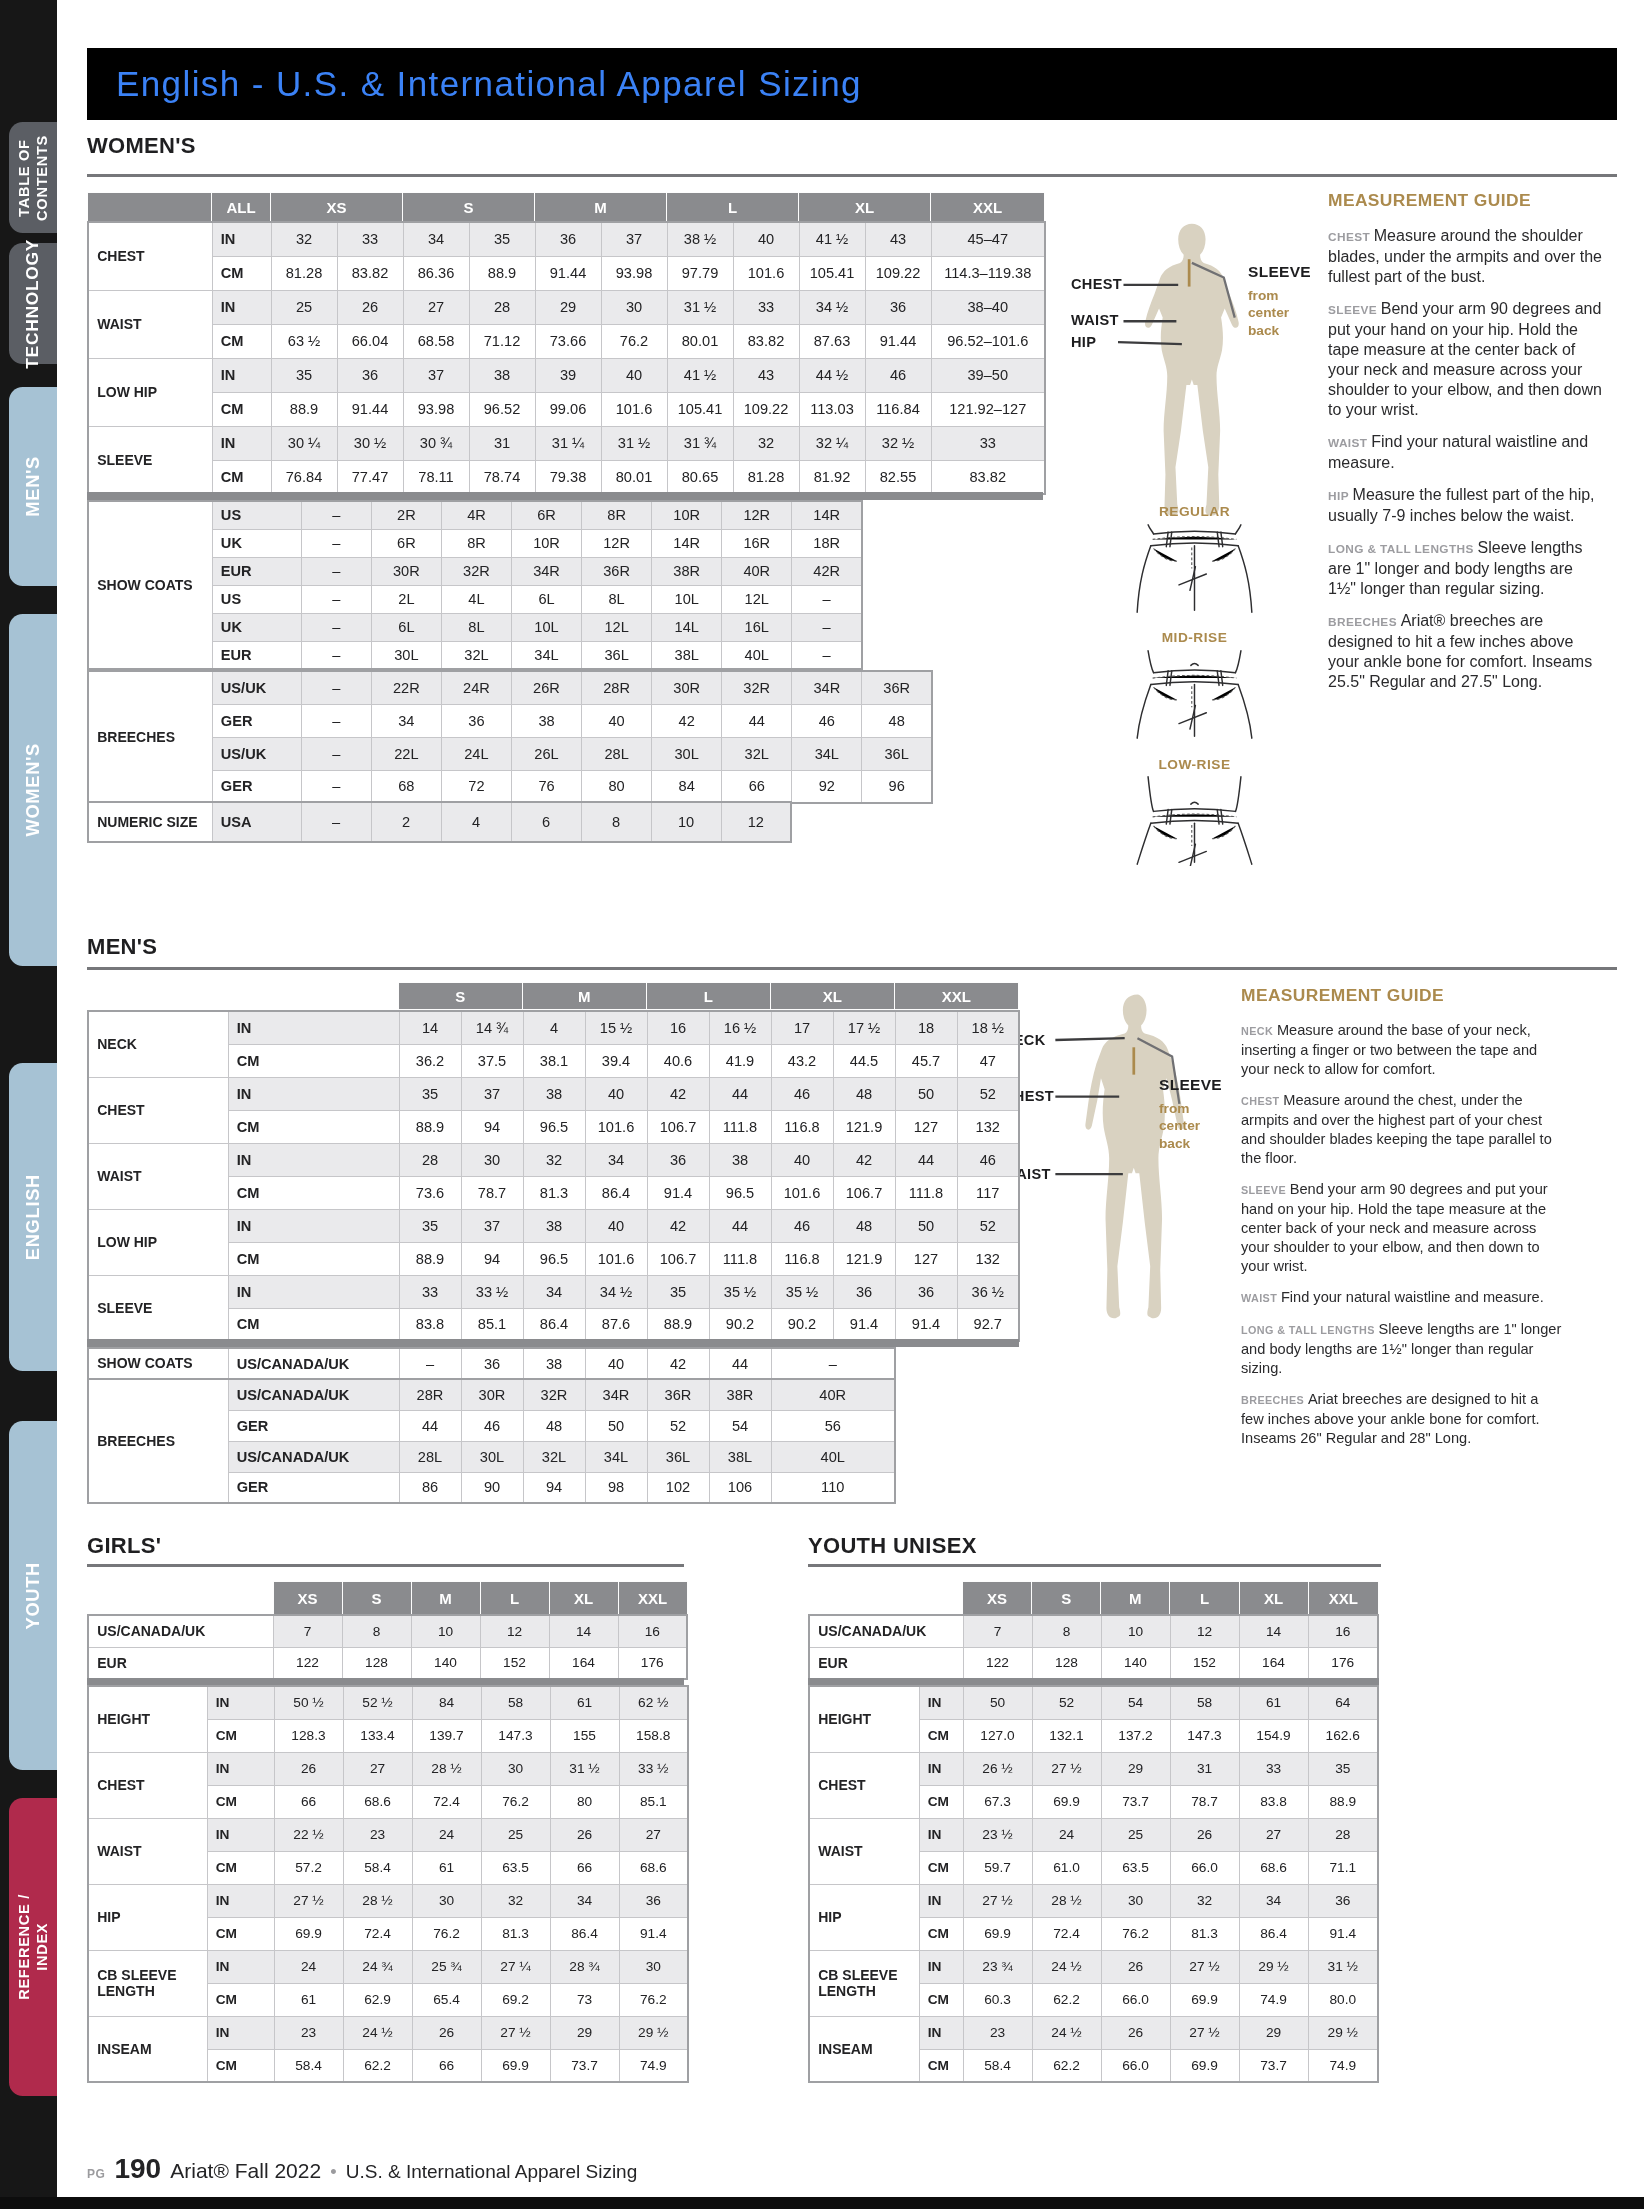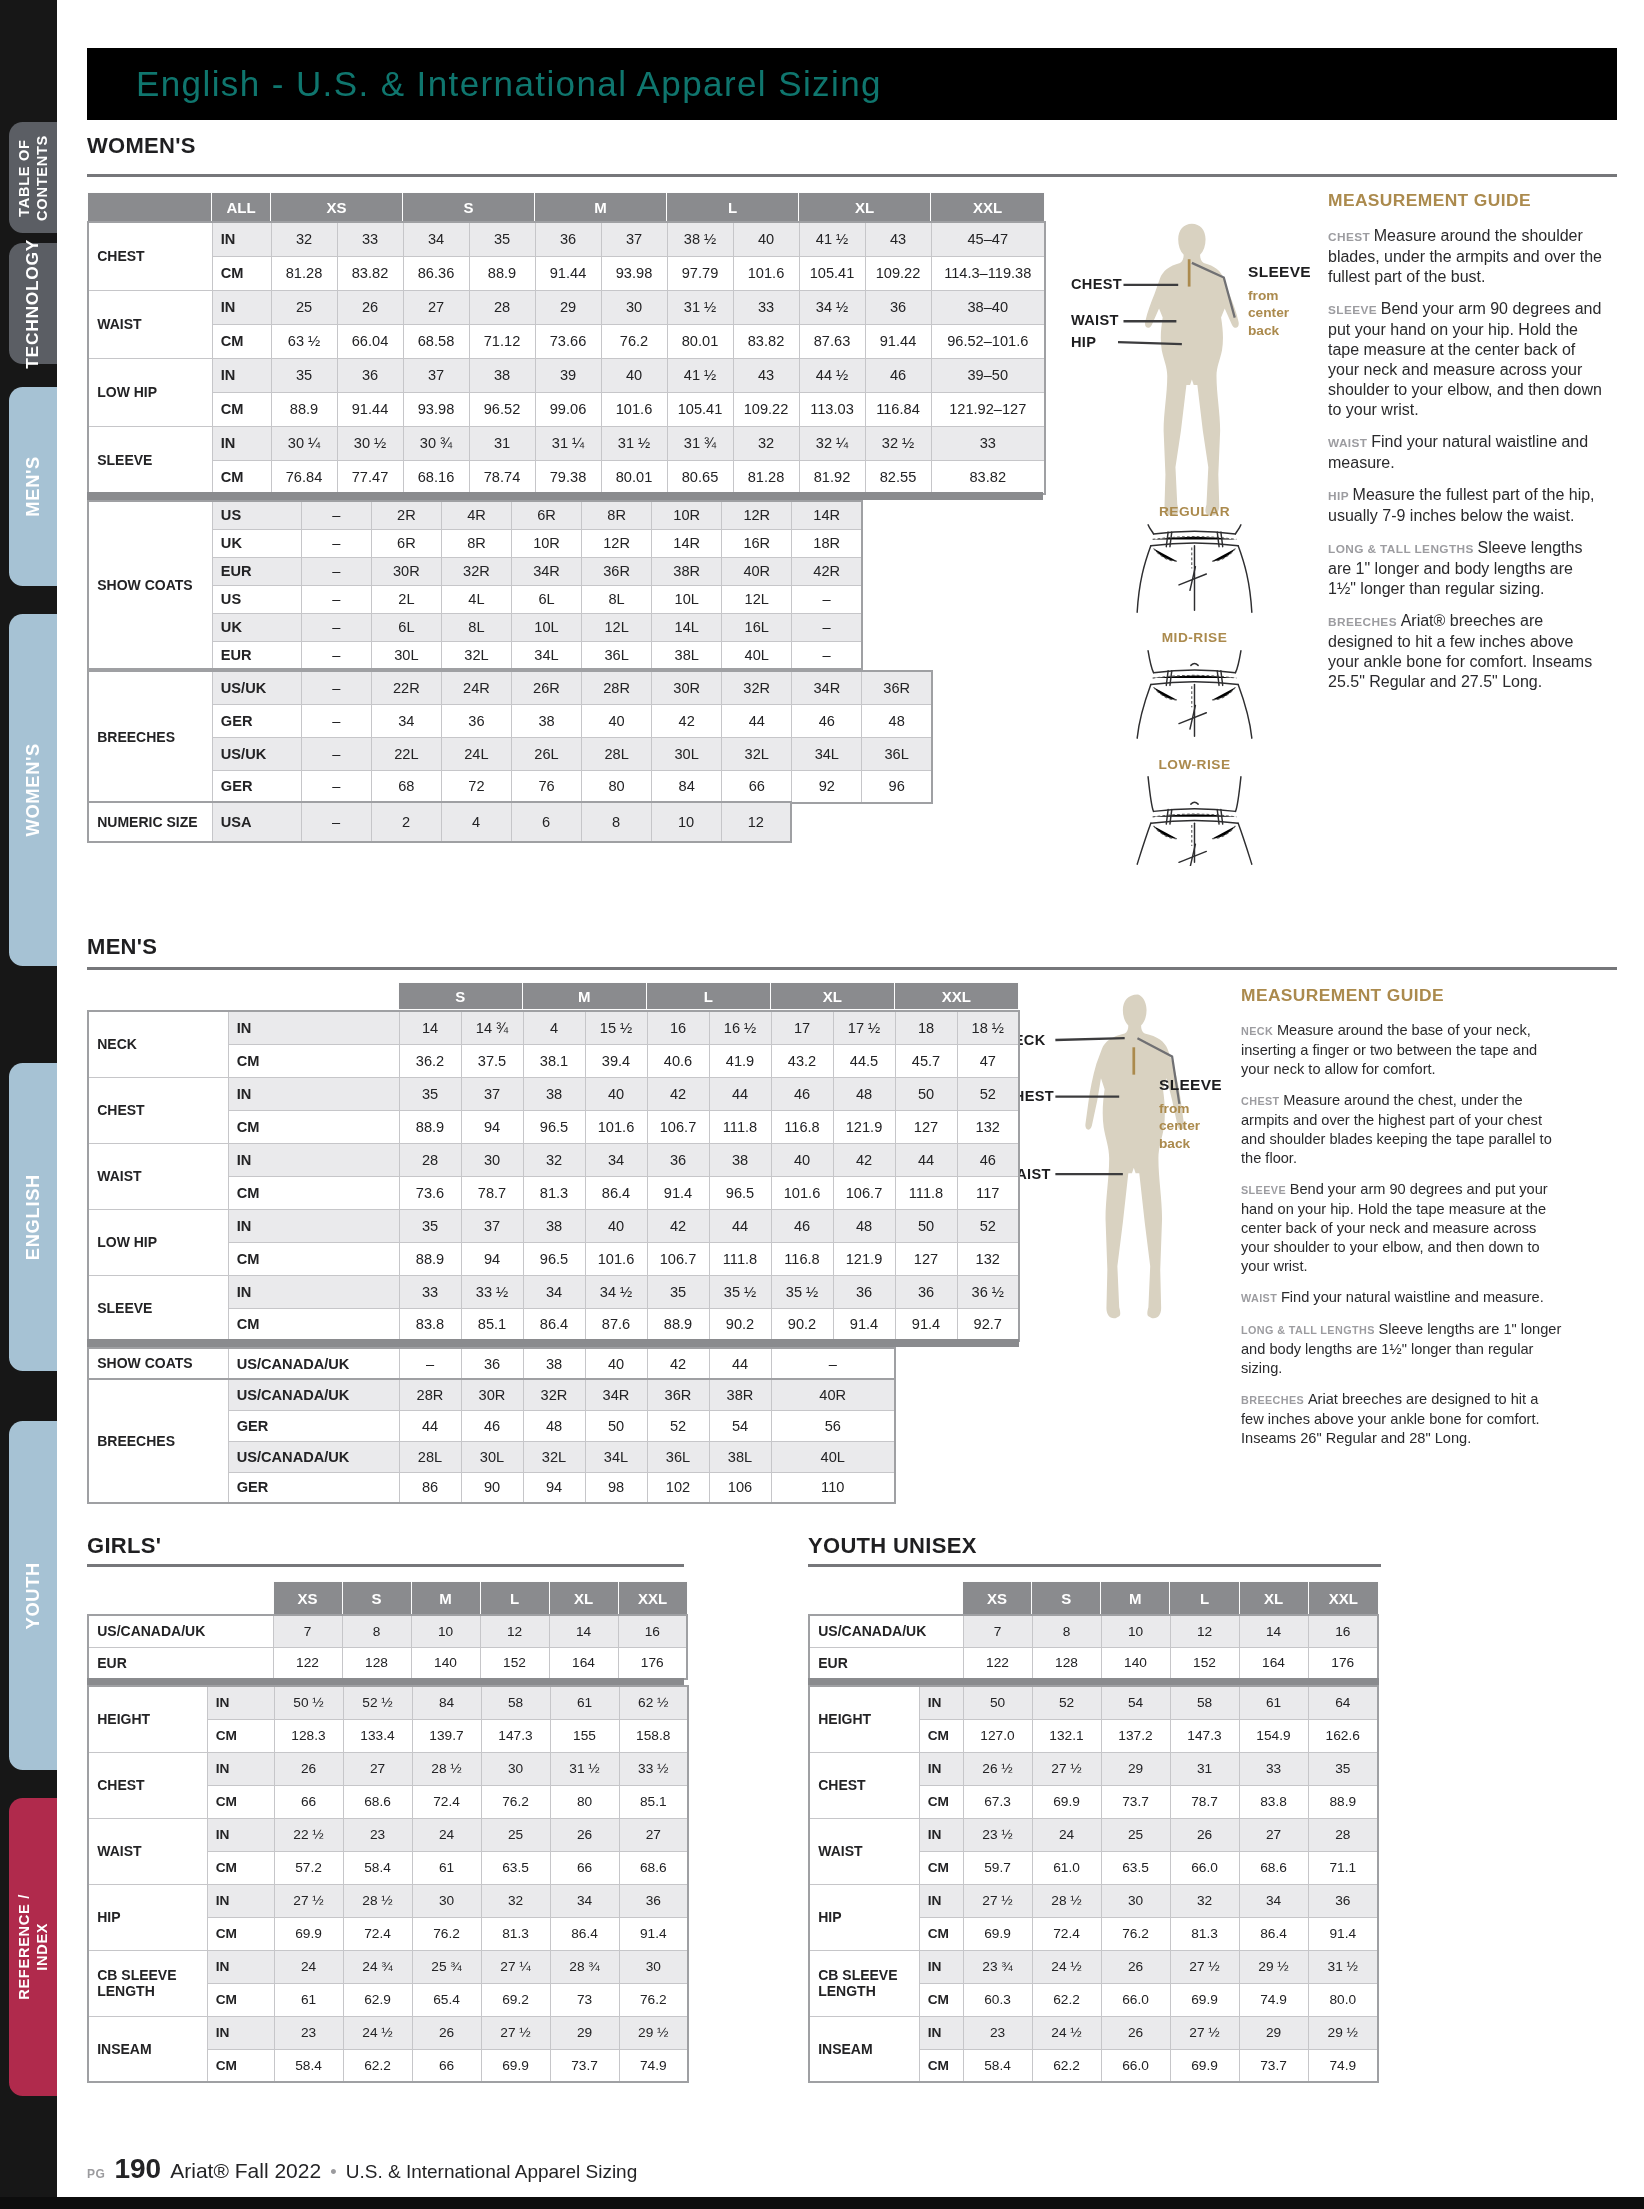--- a/index.html
+++ b/index.html
@@ -10,21 +10,21 @@
   .side-tab{position:absolute;left:9.1px;width:48px;border-radius:13.7px 0 0 13.7px;
             display:flex;align-items:center;justify-content:center;cursor:pointer;}
   .side-tab .vtext{writing-mode:vertical-rl;transform:rotate(180deg);color:#fff;font-weight:700;
                    letter-spacing:0.7px;text-align:center;white-space:pre-line;line-height:1.25;}
   .t-dark{background:#5b5e64;}
   .t-blue{background:#a6c2d4;}
   .t-red{background:#b02a4c;}
   
   .titlebar{position:absolute;left:87px;top:48px;width:1530px;height:72px;background:#000;
             display:flex;align-items:center;padding-left:29px;box-sizing:border-box;}
-  .titlebar span{color:#0f766e;font-size:35px;font-weight:400;letter-spacing:1.4px;margin-left:20px;}
+  .titlebar span{color:#3b82f6;font-size:35px;font-weight:400;letter-spacing:1.4px;}
   
   .sec-head{position:absolute;font-size:22px;font-weight:800;color:#1f1f21;letter-spacing:0.3px;}
   .sec-rule{position:absolute;height:2.7px;background:#76777a;}
   
   .sz{position:absolute;border-collapse:collapse;table-layout:fixed;color:#232325;}
   .sz td{border:0.9px solid #c6c6c9;text-align:center;font-size:14.6px;padding:0;overflow:hidden;}
   .bodyt{border:2.7px solid #9fa0a3;}
   .hdrt{border:none;}
   .hdrt td{background:#8a8b8e;color:#fff;font-weight:700;border:1.4px solid #fdfdfd;font-size:15px;}
   .hdrt td.ghost{background:transparent;border:none;}
@@ -378,21 +378,21 @@
             <td>31 ¾</td>
             <td>32</td>
             <td>32 ¼</td>
             <td>32 ½</td>
             <td>33</td>
           </tr>
           <tr class="w" style="height: 34px;">
             <td class="unit">CM</td>
             <td>76.84</td>
             <td>77.47</td>
-            <td>68.16</td>
+            <td>78.11</td>
             <td>78.74</td>
             <td>79.38</td>
             <td>80.01</td>
             <td>80.65</td>
             <td>81.28</td>
             <td>81.92</td>
             <td>82.55</td>
             <td>83.82</td>
           </tr>
         </tbody>

